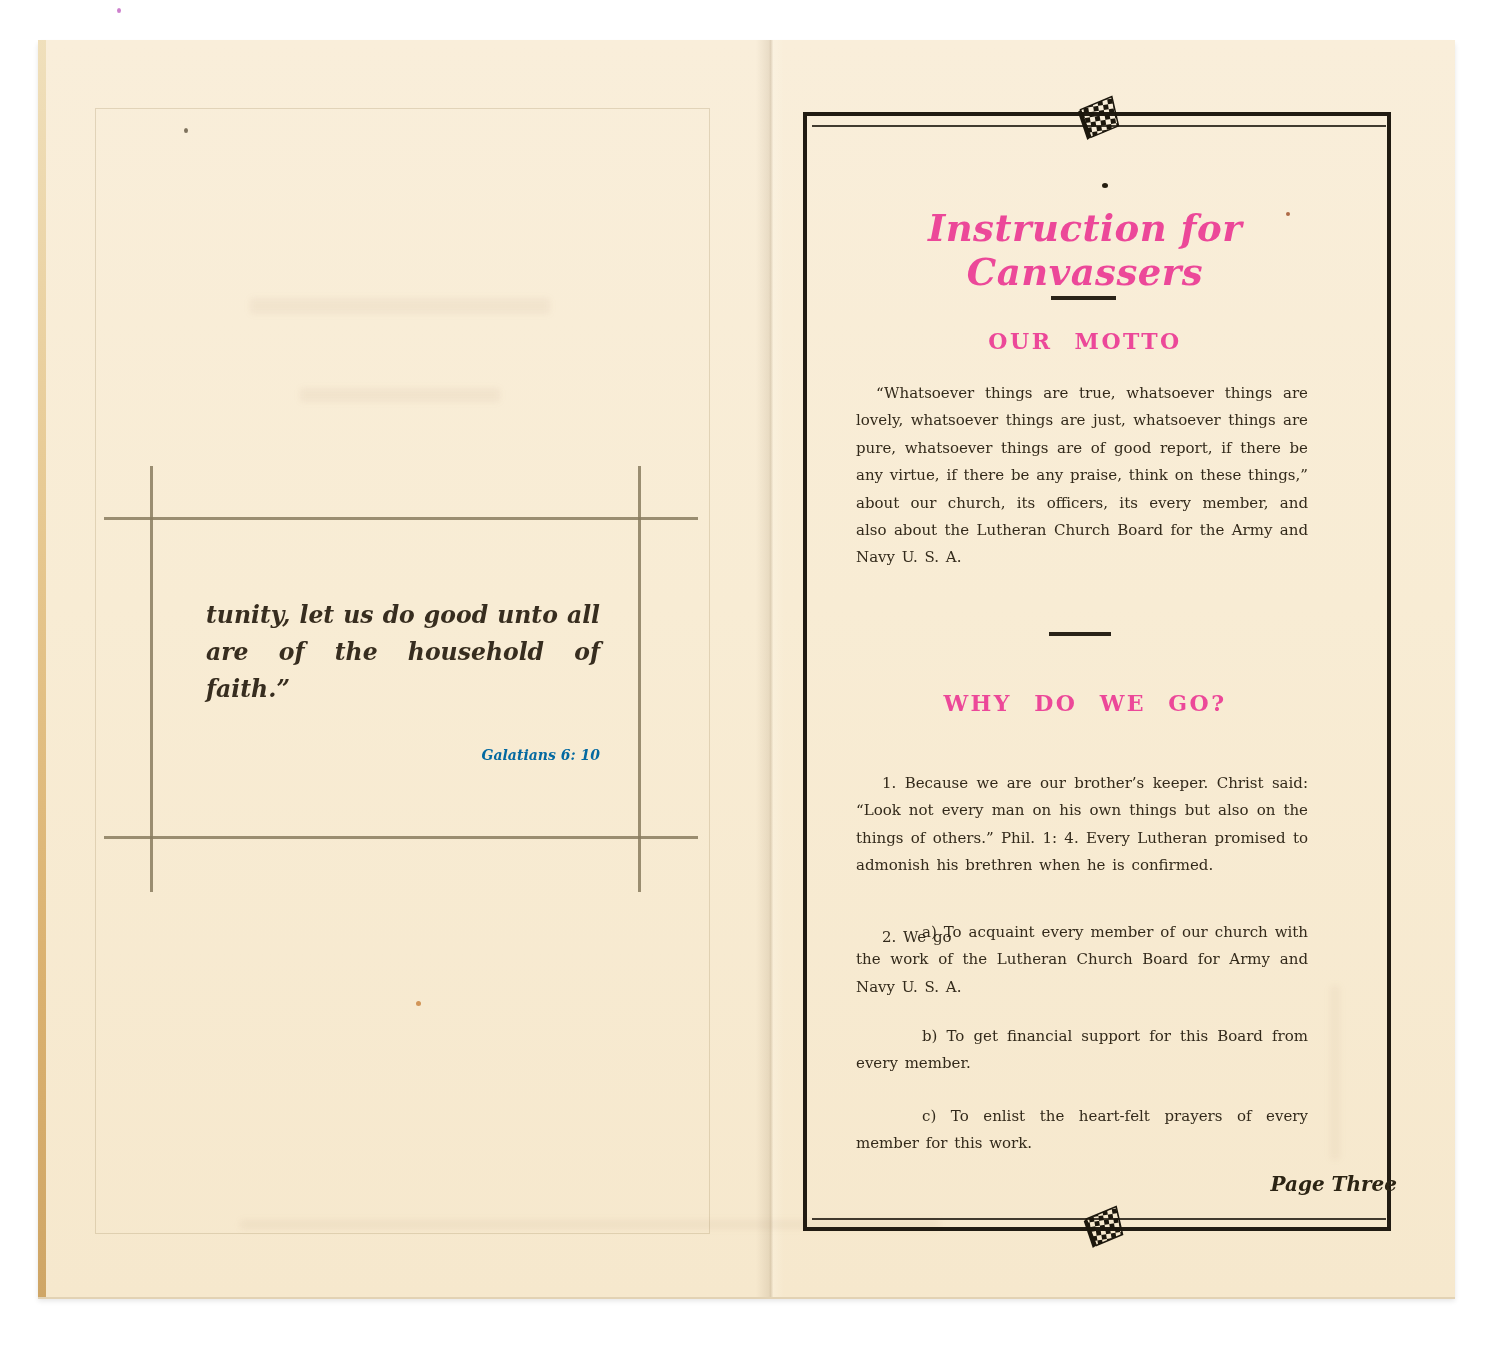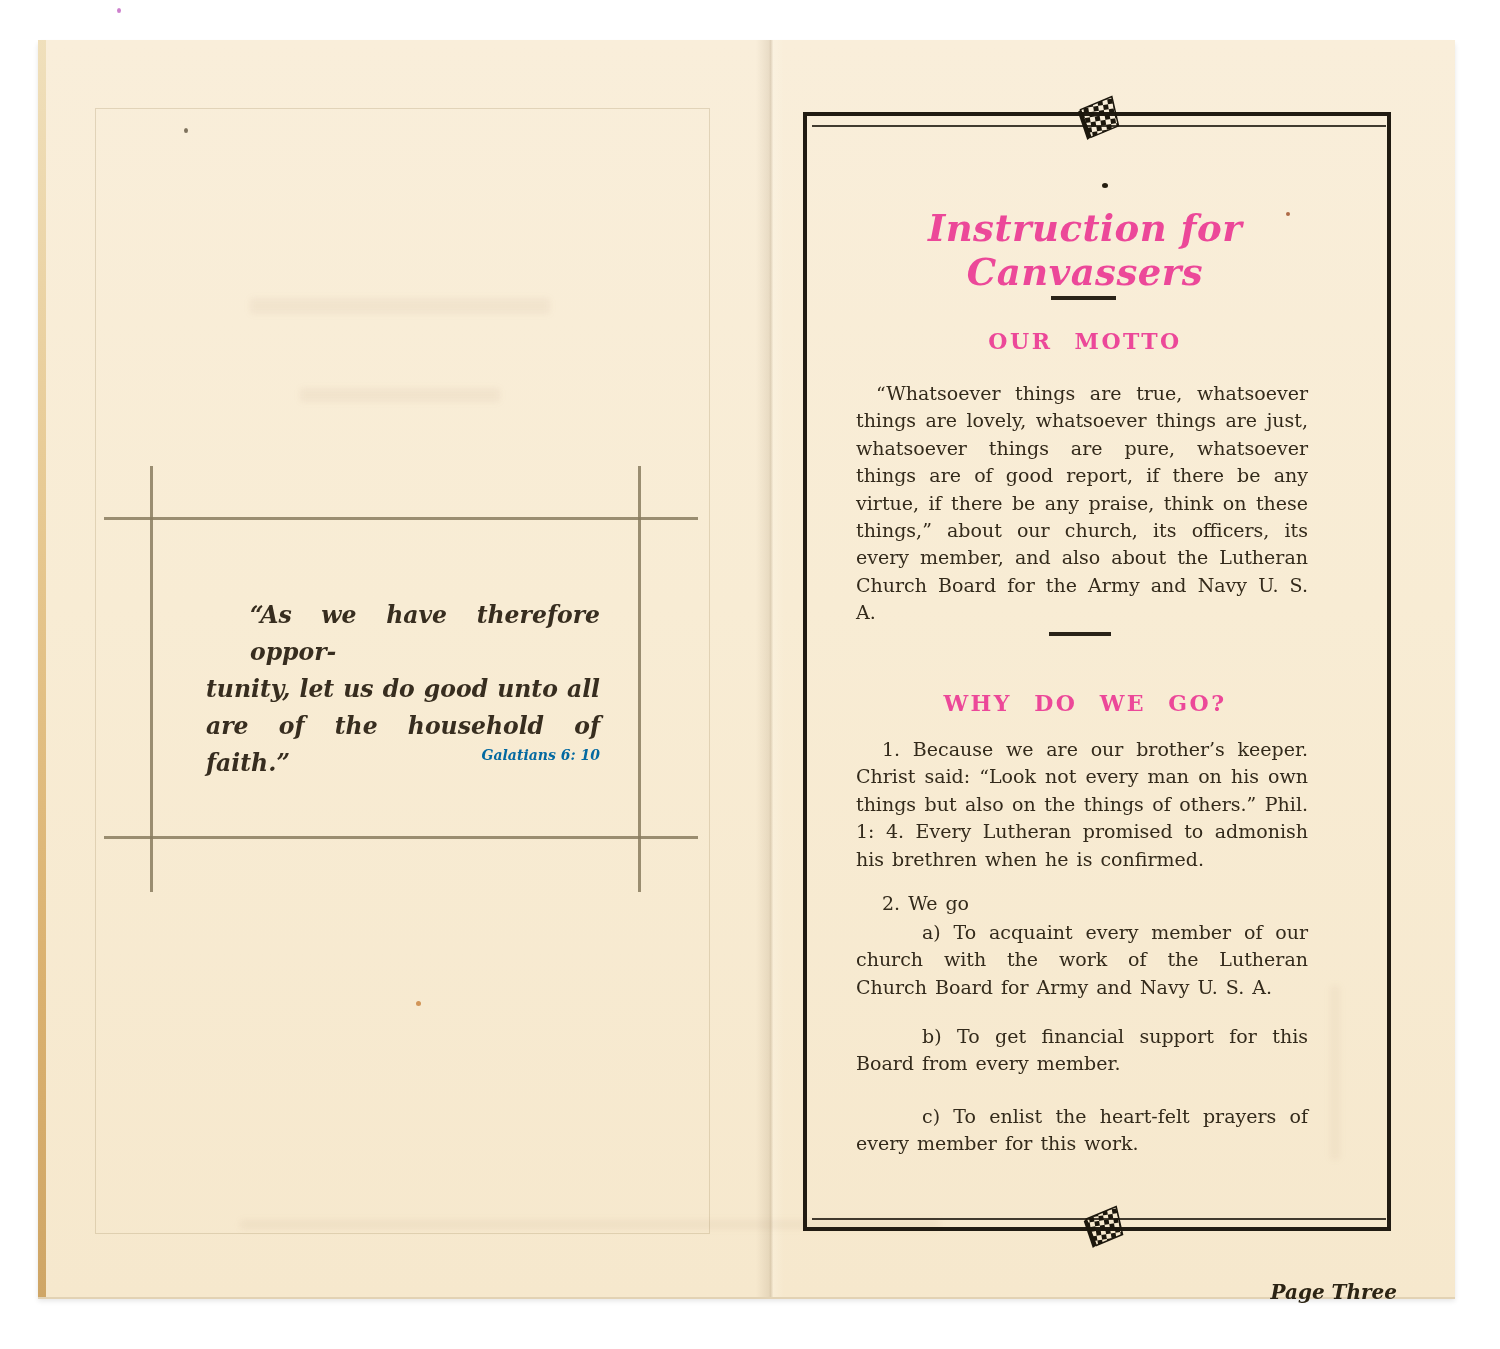--- a/index.html
+++ b/index.html
@@ -32,25 +32,25 @@
 
   
   .inst-box{left:803px;top:112px;width:588px;height:1119px;
             border:4px solid #211b12;box-sizing:border-box;}
   .inner-rule{left:812px;width:574px;height:2px;background:rgba(33,27,18,0.85);}
   .divider{background:#2a2318;height:4px;}
 
   .r-center{left:833px;width:504px;text-align:center;color:#ec4899;}
   .box-title{top:206px;font-style:italic;font-weight:600;font-size:37px;letter-spacing:0.5px;}
   .section-head{font-weight:bold;font-size:22px;letter-spacing:2.5px;word-spacing:12px;}
-  .para{left:856px;width:452px;color:#332a1b;font-size:19px;line-height:27.4px;
+  .para{left:856px;width:452px;color:#332a1b;font-size:15px;line-height:27.4px;
         text-align:justify;word-spacing:2px;}
-  .indent-sm{text-indent:26px;}
+  .indent-sm{text-indent:26px;margin-top:34px;}
   .indent-lg{text-indent:66px;}
-  .page-num{left:1197px;top:1280px;width:200px;text-align:right;color:#2c2414;
+  .page-num{left:1197px;top:1172px;width:200px;text-align:right;color:#2c2414;
             font-style:italic;font-weight:bold;font-size:20px;}
 
   .speck{border-radius:50%;}
   .flag-icon{overflow:visible;}
 </style>
 </head>
 <body>
 
 <div class="abs paper"></div>
 <div class="abs paper-left-edge"></div>
@@ -60,21 +60,20 @@
 <div class="abs smudge" style="left:250px;top:298px;width:300px;height:16px;"></div>
 <div class="abs smudge" style="left:300px;top:388px;width:200px;height:14px;"></div>
 <div class="abs smudge" style="left:240px;top:1220px;width:700px;height:9px;"></div>
 
 <div class="abs frame-line" style="left:104px;top:517px;width:594px;height:3px;"></div>
 <div class="abs frame-line" style="left:104px;top:836px;width:594px;height:3px;"></div>
 <div class="abs frame-line" style="left:150px;top:466px;width:3px;height:426px;"></div>
 <div class="abs frame-line" style="left:638px;top:466px;width:3px;height:426px;"></div>
 
 <div class="abs quote-block">
-  <div class="q-line first">“As we have therefore oppor-</div>
   <div class="q-line">tunity, let us do good unto all</div>
   <div class="q-line">are of the household of faith.”</div>
 </div>
 <div class="abs q-ref">Galatians 6: 10</div>
 
 <div class="abs inst-box"></div>
 <div class="abs inner-rule" style="top:125px;"></div>
 <div class="abs inner-rule" style="top:1218px;"></div>
 
 <svg class="abs flag-icon" style="left:1075px;top:96px;" width="46" height="44" viewBox="0 0 46 44">

